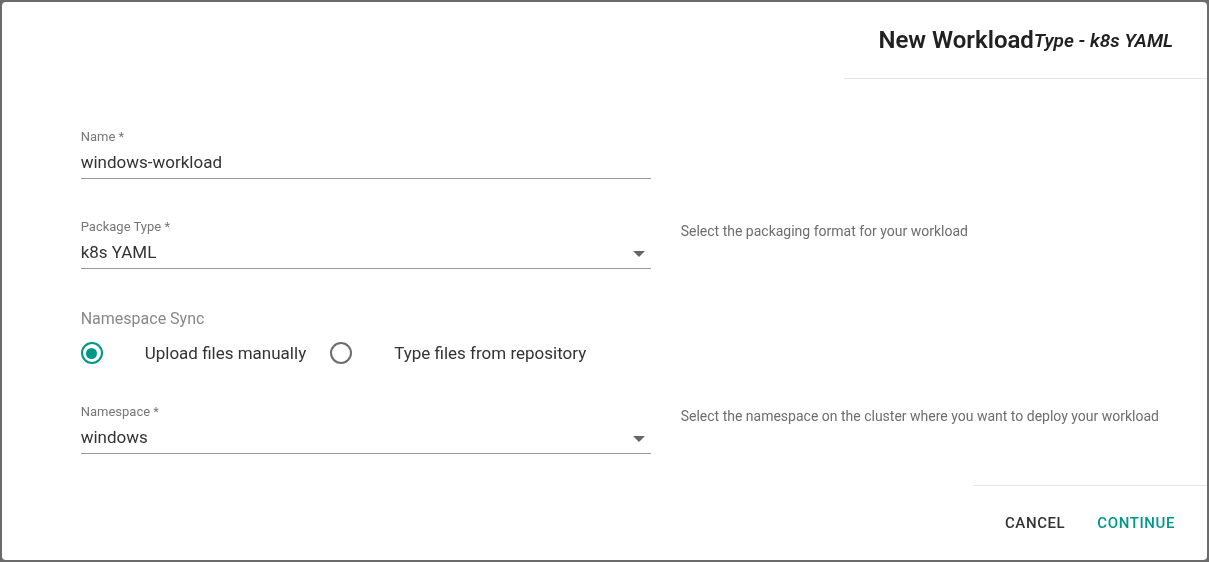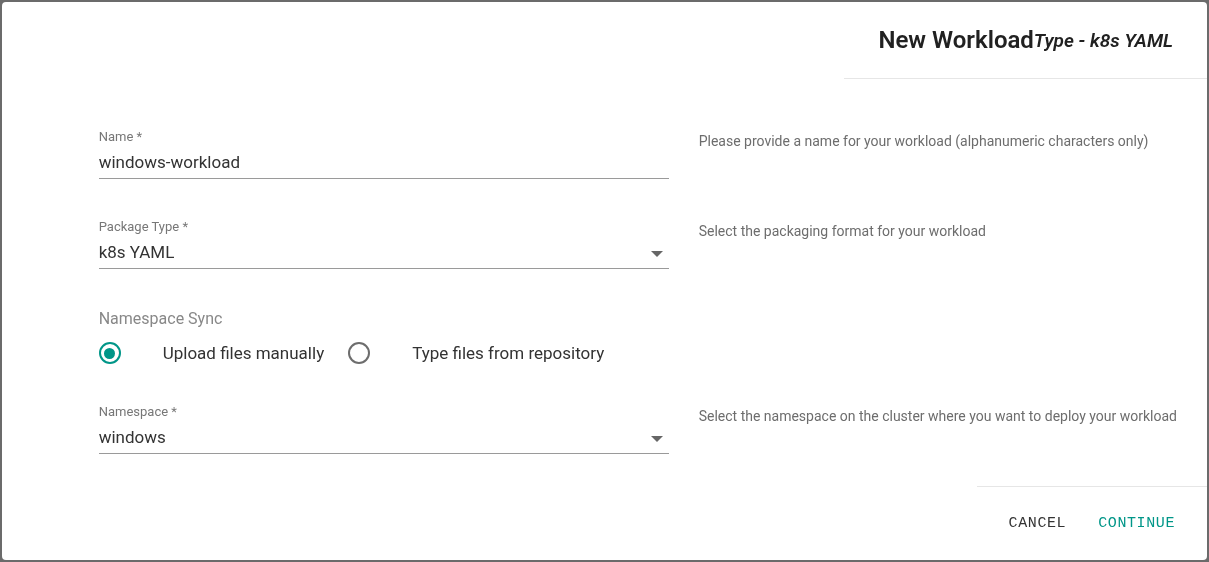--- a/index.html
+++ b/index.html
@@ -32,21 +32,21 @@
     color: #212121;
   }
   .header-type {
     font-size: 19px;
     font-style: italic;
     font-weight: 600;
     color: #212121;
   }
   .body {
     flex: 1;
-    padding: 50px 30px 20px 34px;
+    padding: 50px 48px 20px 34px;
     display: flex;
     flex-direction: column;
     gap: 40px;
   }
   .row {
     display: flex;
     gap: 30px;
     align-items: flex-start;
   }
   .left {
@@ -128,21 +128,20 @@
     color: #333;
     margin-left: 28px;
   }
   .footer {
     border-top: 1px solid #e6e6e6;
     display: flex;
     justify-content: flex-end;
     align-items: center;
     gap: 28px;
     padding: 24px 30px;
-    font-family: Liberation Mono, monospace;
   }
   .btn {
     font-size: 15px;
     font-weight: 500;
     letter-spacing: 0.6px;
     cursor: pointer;
     background: none;
     border: none;
     font-family: inherit;
     padding: 4px 2px;
@@ -162,21 +161,20 @@
     </div>
   </div>
 
   <div class="body">
 
     <div class="row">
       <div class="left">
         <div class="field-label">Name *</div>
         <input class="text-input" type="text" value="windows-workload" style="">
       </div>
-      <div class="right">Please provide a name for your workload (alphanumeric characters only)</div>
     </div>
 
     <div class="row">
       <div class="left">
         <div class="field-label">Package Type *</div>
         <div class="select-wrap">
           <div class="select-value">k8s YAML</div>
           <span class="chevron">
             <svg width="12" height="6" viewBox="0 0 12 6">
                 <path d="M0 0 L6 6 L12 0 Z" fill="#666"></path>

